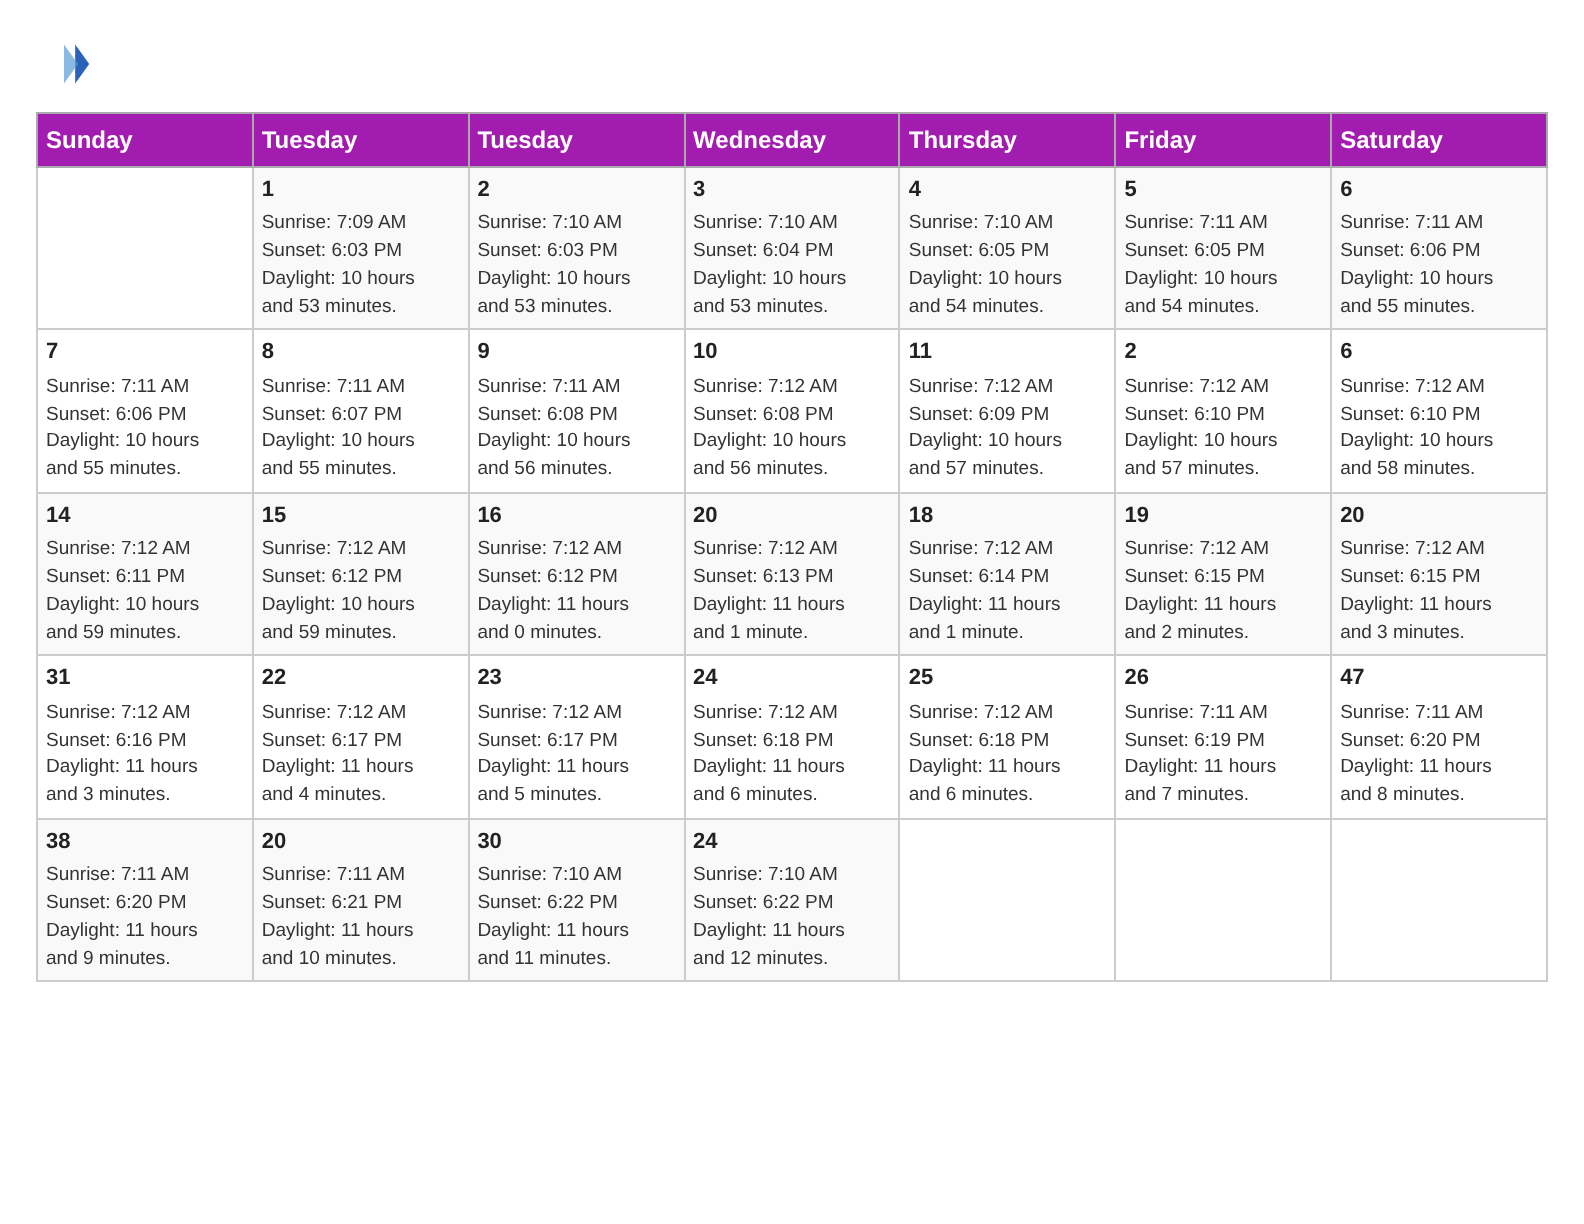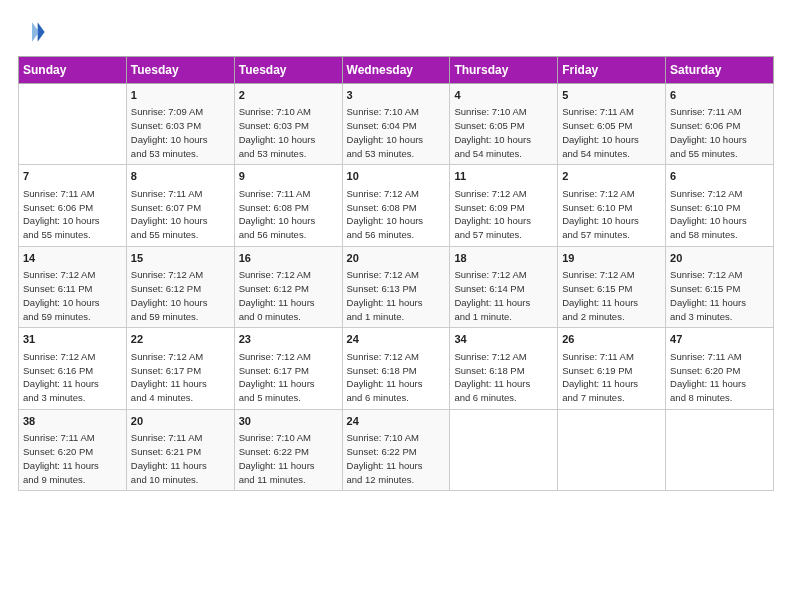--- a/index.html
+++ b/index.html
@@ -299,21 +299,21 @@
 and 5 minutes.</div>
           </td>
           <td>
             <span class="day-num">24</span>
             <div class="cell-content" style="white-space: pre-line;">Sunrise: 7:12 AM
 Sunset: 6:18 PM
 Daylight: 11 hours
 and 6 minutes.</div>
           </td>
           <td>
-            <span class="day-num">34</span>
+            <span class="day-num">25</span>
             <div class="cell-content" style="white-space: pre-line;">Sunrise: 7:12 AM
 Sunset: 6:18 PM
 Daylight: 11 hours
 and 6 minutes.</div>
           </td>
           <td>
             <span class="day-num">26</span>
             <div class="cell-content" style="white-space: pre-line;">Sunrise: 7:11 AM
 Sunset: 6:19 PM
 Daylight: 11 hours

